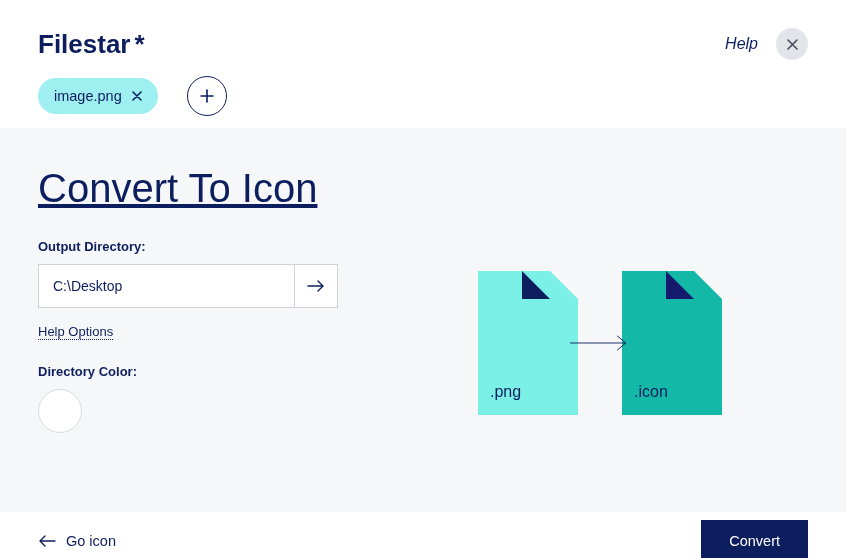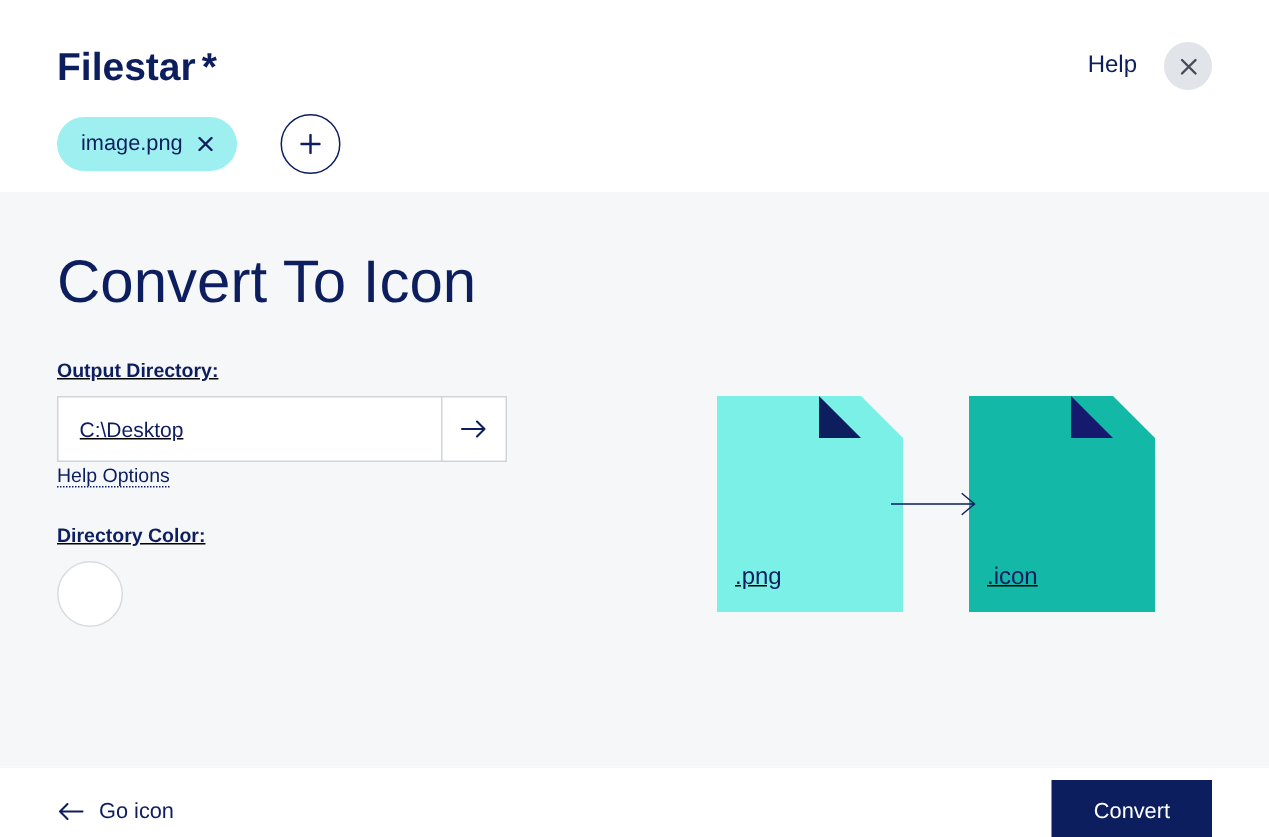--- a/index.html
+++ b/index.html
@@ -2,45 +2,45 @@
 <html><head>
   <meta charset="utf-8">
   <style>
     * { margin: 0; padding: 0; box-sizing: border-box; }
     body { font-family: -apple-system, BlinkMacSystemFont, 'Segoe UI', sans-serif; width: 846px; height: 558px; background: #ffffff; overflow: hidden; }
 
     .header { padding: 28px 38px 12px 38px; background: #ffffff; }
     .header-top { display: flex; justify-content: space-between; align-items: center; margin-bottom: 16px; }
     .logo { display: flex; align-items: baseline; gap: 2px; color: #0d1e5f; font-weight: 700; font-size: 26px; }
     .logo-star { font-size: 26px; margin-left: 2px; }
-    .header-right { display: flex; align-items: center; gap: 18px; }
+    .header-right { display: flex; align-items: center; gap: 18px; font-style: italic; }
     .help-link { color: #0d1e5f; font-size: 16px; text-decoration: none; cursor: pointer; }
     .close-app { width: 32px; height: 32px; border-radius: 50%; background: #e1e4e8; border: none; display: flex; align-items: center; justify-content: center; cursor: pointer; color: #4a4a5a; font-size: 15px; }
 
     .chips { display: flex; align-items: center; gap: 29px; }
     .file-chip { display: inline-flex; align-items: center; gap: 10px; background: #9eeff0; color: #0d1e5f; padding: 10px 16px; border-radius: 20px; font-size: 14.5px; font-weight: 500; }
     .chip-close { color: #0d1e5f; cursor: pointer; font-size: 15px; line-height: 1; }
     .add-chip { width: 40px; height: 40px; border-radius: 50%; border: 1.5px solid #0d1e5f; background: #ffffff; display: flex; align-items: center; justify-content: center; cursor: pointer; color: #0d1e5f; font-size: 18px; line-height: 1; }
 
     .main { background: #f6f7f8; padding: 38px; height: 383px; }
-    .page-title { color: #0d1e5f; font-size: 40px; font-weight: 400; margin-bottom: 28px; }
+    .page-title { color: #0d1e5f; font-size: 40px; font-weight: 400; margin-bottom: 28px; text-decoration: underline; }
 
-    .content-row { display: flex; gap: 140px; text-decoration: underline; }
+    .content-row { display: flex; gap: 140px; }
     .left-col { width: 300px; }
 
     .label { color: #0d1e5f; font-size: 13px; font-weight: 600; margin-bottom: 10px; display: block; }
-    .input-row { display: flex; }
+    .input-row { display: flex; margin-bottom: 14px; }
     .text-input { flex: 1; border: 1px solid #d0d4d9; border-right: none; padding: 12px 14px; font-size: 14px; color: #0d1e5f; background: #ffffff; height: 44px; }
     .input-btn { width: 44px; height: 44px; border: 1px solid #d0d4d9; background: #ffffff; display: flex; align-items: center; justify-content: center; cursor: pointer; }
     .more-options { color: #0d1e5f; font-size: 13px; text-decoration: none; border-bottom: 1.5px dotted #0d1e5f; cursor: pointer; display: inline-block; margin-bottom: 24px; }
 
     .color-swatch { width: 44px; height: 44px; border-radius: 50%; border: 1px solid #d8dce0; background: #ffffff; cursor: pointer; }
 
     .visual { display: flex; align-items: center; gap: 0; margin-top: 10px; }
-    .file-card { width: 124px; height: 144px; position: relative; display: flex; align-items: flex-end; padding: 14px 12px; font-size: 16px; color: #0d1e5f; }
+    .file-card { width: 100px; height: 144px; position: relative; display: flex; align-items: flex-end; padding: 14px 12px; font-size: 16px; color: #0d1e5f; }
     .file-card.png { background: #7bf0e6; }
     .file-card.icon { background: #14b8a6; }
     .dog-ear { position: absolute; top: 0; right: 0; width: 0; height: 0; border-style: solid; border-width: 0 28px 28px 0; }
     .file-card.png .dog-ear { border-color: transparent #f6f7f8 transparent transparent; }
     .file-card.icon .dog-ear { border-color: transparent #f6f7f8 transparent transparent; }
     .dog-ear::after { content: ''; position: absolute; top: 0; left: -28px; width: 0; height: 0; border-style: solid; border-width: 28px 0 0 28px; border-color: transparent transparent transparent #0d1e5f; }
     .file-card.png .dog-ear::after { border-color: transparent transparent transparent #0d1e5f; }
     .file-card.icon .dog-ear::after { border-color: transparent transparent transparent #161a6e; }
     .arrow-between { width: 60px; display: flex; align-items: center; justify-content: center; margin: 0 -8px; position: relative; z-index: 2; }
 

